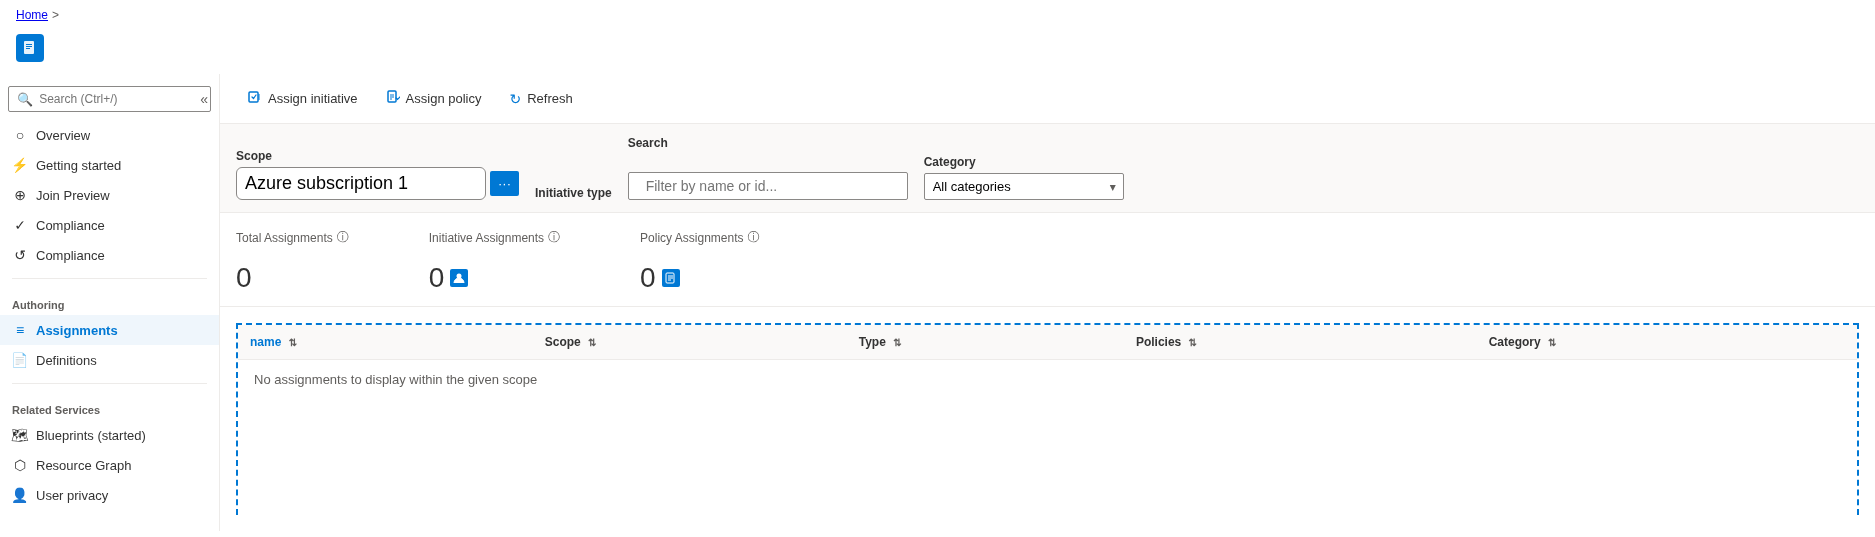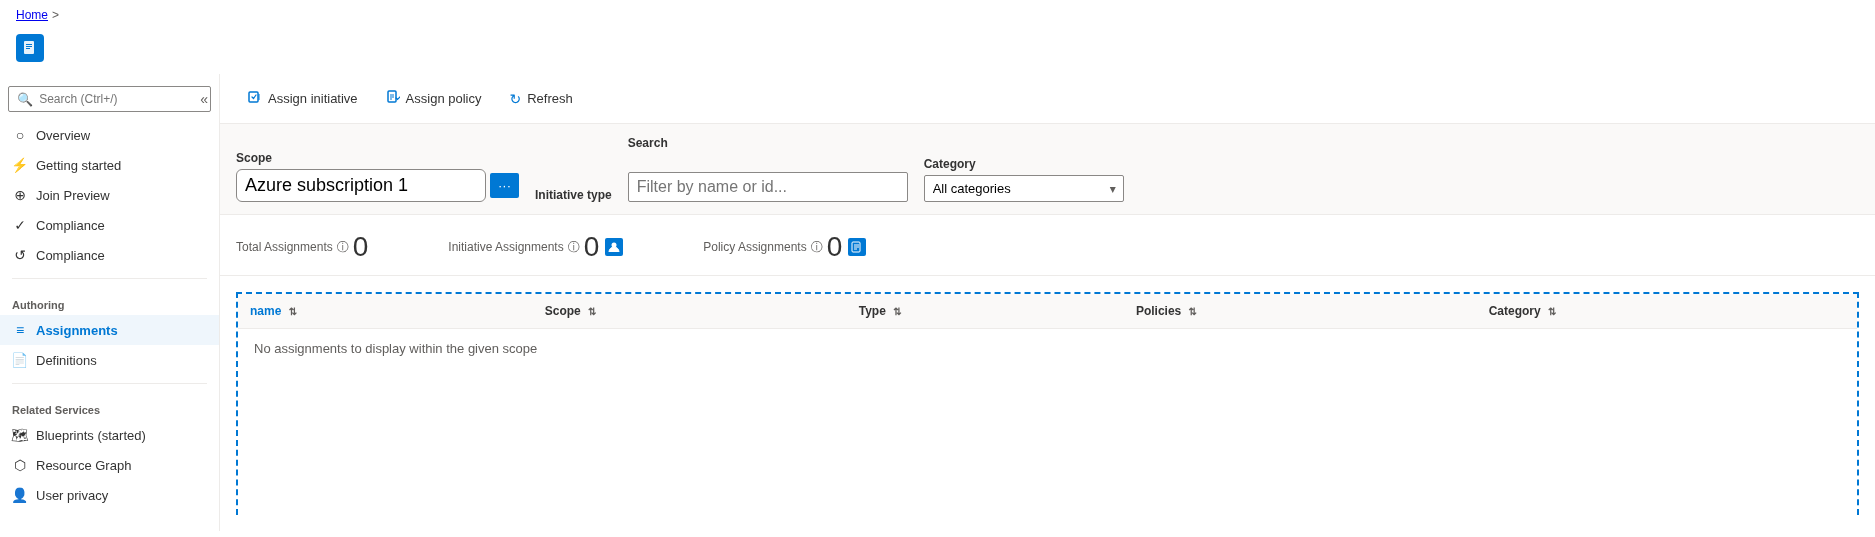--- a/index.html
+++ b/index.html
@@ -46,25 +46,25 @@
     
     .filters-row { display: flex; align-items: flex-end; padding: 12px 16px; gap: 16px; background: #faf9f8; border-bottom: 1px solid #edebe9; }
     .filter-group { display: flex; flex-direction: column; gap: 4px; }
     .filter-label { font-size: 12px; font-weight: 600; color: #333; }
     .filter-input-row { display: flex; align-items: center; gap: 4px; }
     .filter-input { border: 1px solid #8a8886; padding: 5px 8px; font-size: 18px; border-radius: 6px; min-width: 200px; outline: none; }
     .filter-select { border: 1px solid #8a8886; padding: 5px 8px; font-size: 13px; border-radius: 2px; min-width: 220px; outline: none; background: white; appearance: none; -webkit-appearance: none; cursor: pointer; padding-right: 28px; }
     .select-wrapper { position: relative; display: inline-block; }
     .select-wrapper::after { content: '▾'; position: absolute; right: 8px; top: 50%; transform: translateY(-50%); pointer-events: none; color: #605e5c; font-size: 12px; }
     .filter-btn-blue { background: #0078d4; color: white; border: none; padding: 5px 8px; cursor: pointer; border-radius: 2px; font-size: 13px; }
-    .filter-search-input { border: 1px solid #8a8886; padding: 5px 8px; font-size: 16px; border-radius: 2px; min-width: 260px; outline: none; margin-top: 18px; }
+    .filter-search-input { border: 1px solid #8a8886; padding: 5px 17px; font-size: 14px; border-radius: 2px; min-width: 260px; outline: none; margin-top: 18px; }
 
     
     .stats-row { display: flex; align-items: flex-start; padding: 16px 16px 12px 16px; gap: 80px; border-bottom: 1px solid #edebe9; }
-    .stat-item { display: flex; flex-direction: row; gap: 4px; }
+    .stat-item { display: flex; flex-direction: column; gap: 16px; }
     .stat-label { font-size: 12px; color: #605e5c; display: flex; align-items: center; gap: 4px; }
     .stat-label .info-icon { color: #605e5c; font-size: 12px; cursor: pointer; }
     .stat-value { font-size: 28px; font-weight: 300; color: #333; display: flex; align-items: center; gap: 6px; }
     .stat-badge { width: 18px; height: 18px; display: inline-flex; align-items: center; justify-content: center; border-radius: 2px; font-size: 10px; }
     .stat-badge-blue-person { background: #0078d4; color: white; font-size: 11px; }
     .stat-badge-blue-policy { background: #0078d4; color: white; font-size: 10px; border-radius: 2px; }
 
     
     .table-container { flex: 1; border-top: 2px dashed #0078d4; border-left: 2px dashed #0078d4; border-right: 2px dashed #0078d4; margin: 16px; overflow: auto; }
     table { width: 100%; border-collapse: collapse; }

